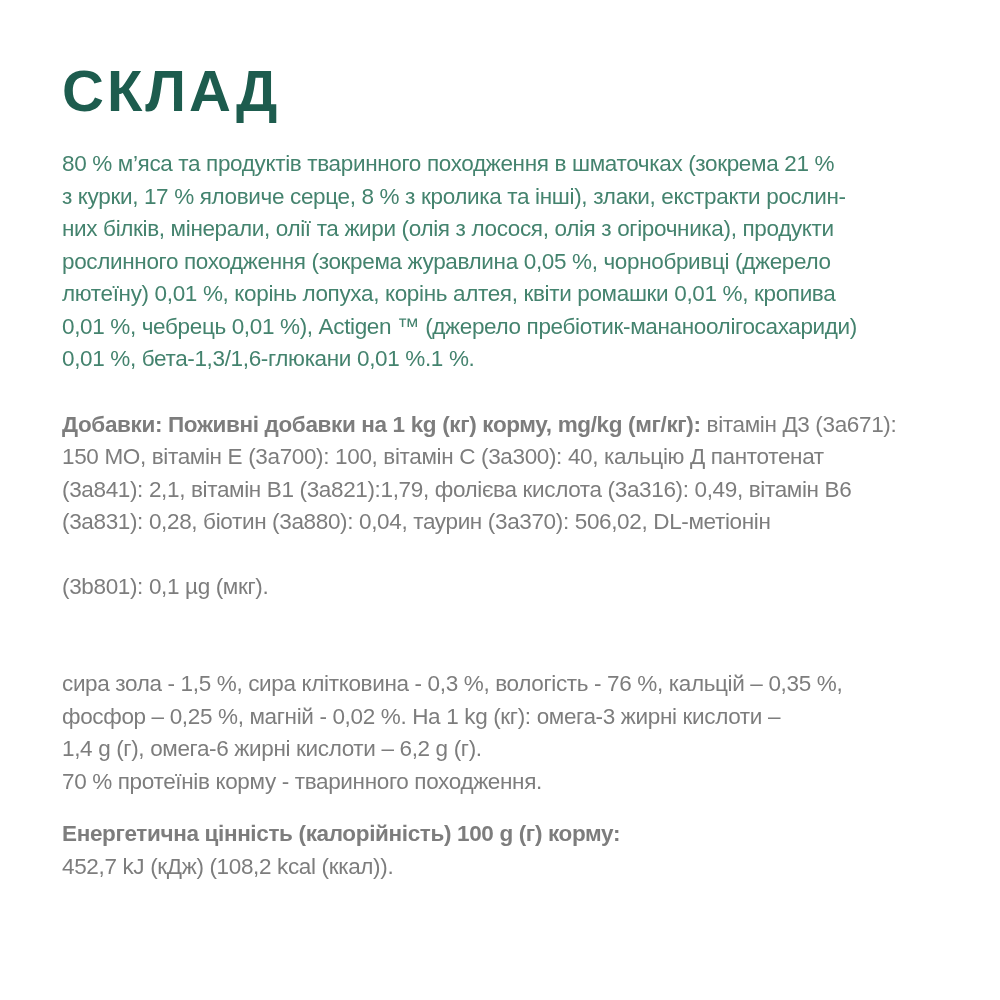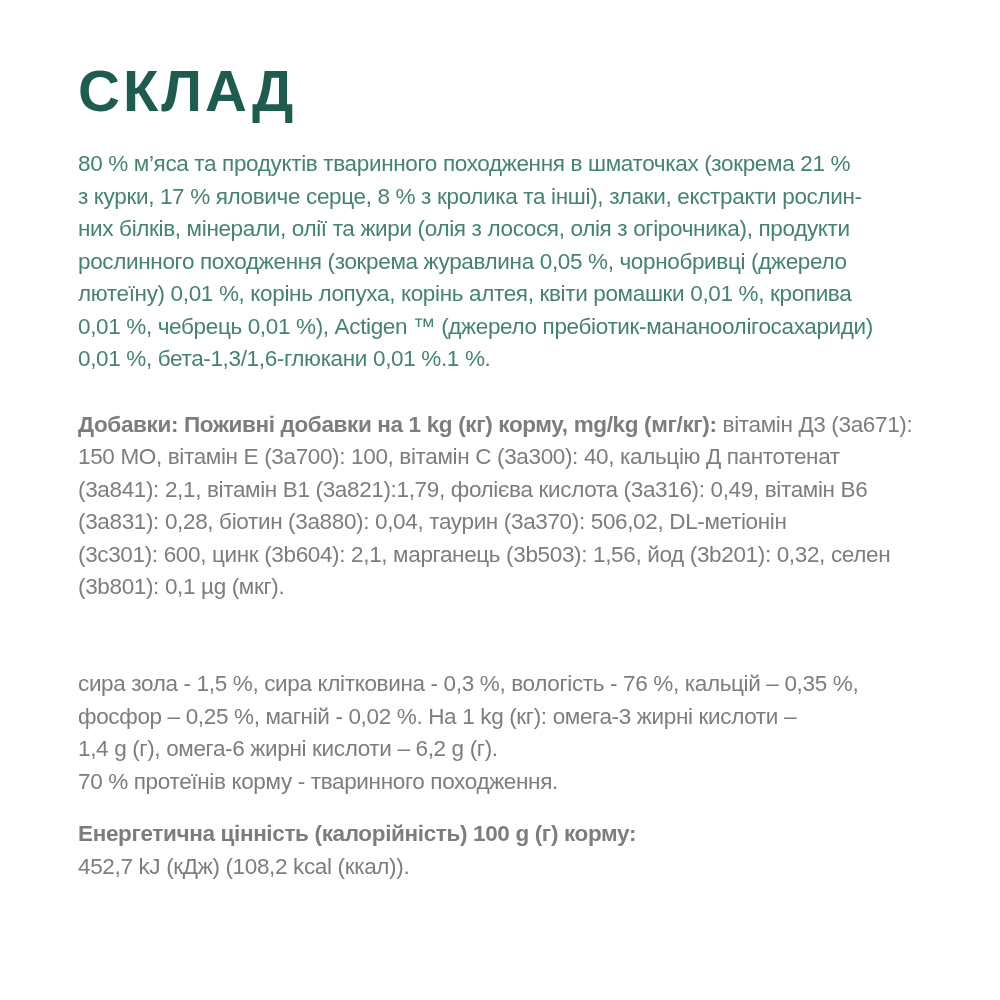--- a/index.html
+++ b/index.html
@@ -12,21 +12,21 @@
   html, body {
     margin: 0;
     padding: 0;
     width: 1000px;
     height: 1000px;
     background: var(--background);
   }
   .page {
     width: 1000px;
     height: 1000px;
-    padding: 0 40px 0 78px;
+    padding: 0 40px 0 62px;
     font-family: "Liberation Sans", sans-serif;
     overflow: hidden;
   }
   h1.title {
     margin: 62px 0 0 0;
     font-size: 58px;
     line-height: 1;
     font-weight: 800;
     letter-spacing: 3px;
     color: var(--heading);
@@ -65,21 +65,21 @@
     <span class="line">лютеїну) 0,01 %, корінь лопуха, корінь алтея, квіти ромашки 0,01 %, кропива</span><br>
     <span class="line">0,01 %, чебрець 0,01 %), Actigen ™ (джерело пребіотик-мананоолігосахариди)</span><br>
     <span class="line">0,01 %, бета-1,3/1,6-глюкани 0,01 %.1 %.</span>
   </p>
 
   <p class="para gray" id="additives">
     <span class="line"><span class="b">Добавки: Поживні добавки на 1 kg (кг) корму, mg/kg (мг/кг):</span><span> вітамін Д3 (3a671):</span></span><br>
     <span class="line">150 МО, вітамін Е (3a700): 100, вітамін С (3a300): 40, кальцію Д пантотенат</span><br>
     <span class="line">(3a841): 2,1, вітамін В1 (3a821):1,79, фолієва кислота (3a316): 0,49, вітамін В6</span><br>
     <span class="line">(3a831): 0,28, біотин (3a880): 0,04, таурин (3a370): 506,02, DL-метіонін</span><br>
-    <span class="line">(3c301): 600, цинк (3b604): 2,1, марганець (3b503): 1,56, йод (3b201): 0,32, селен</span><br>
+    <br>
     <span class="line">(3b801): 0,1 µg (мкг).</span>
   </p>
 
   <p class="para gray" id="nutrition">
     <br>
     <span class="line">сира зола - 1,5 %, сира клітковина - 0,3 %, вологість - 76 %, кальцій – 0,35 %,</span><br>
     <span class="line">фосфор – 0,25 %, магній - 0,02 %. На 1 kg (кг): омега-3 жирні кислоти –</span><br>
     <span class="line">1,4 g (г), омега-6 жирні кислоти – 6,2 g (г).</span><br>
     <span class="line">70 % протеїнів корму - тваринного походження.</span>
   </p>

